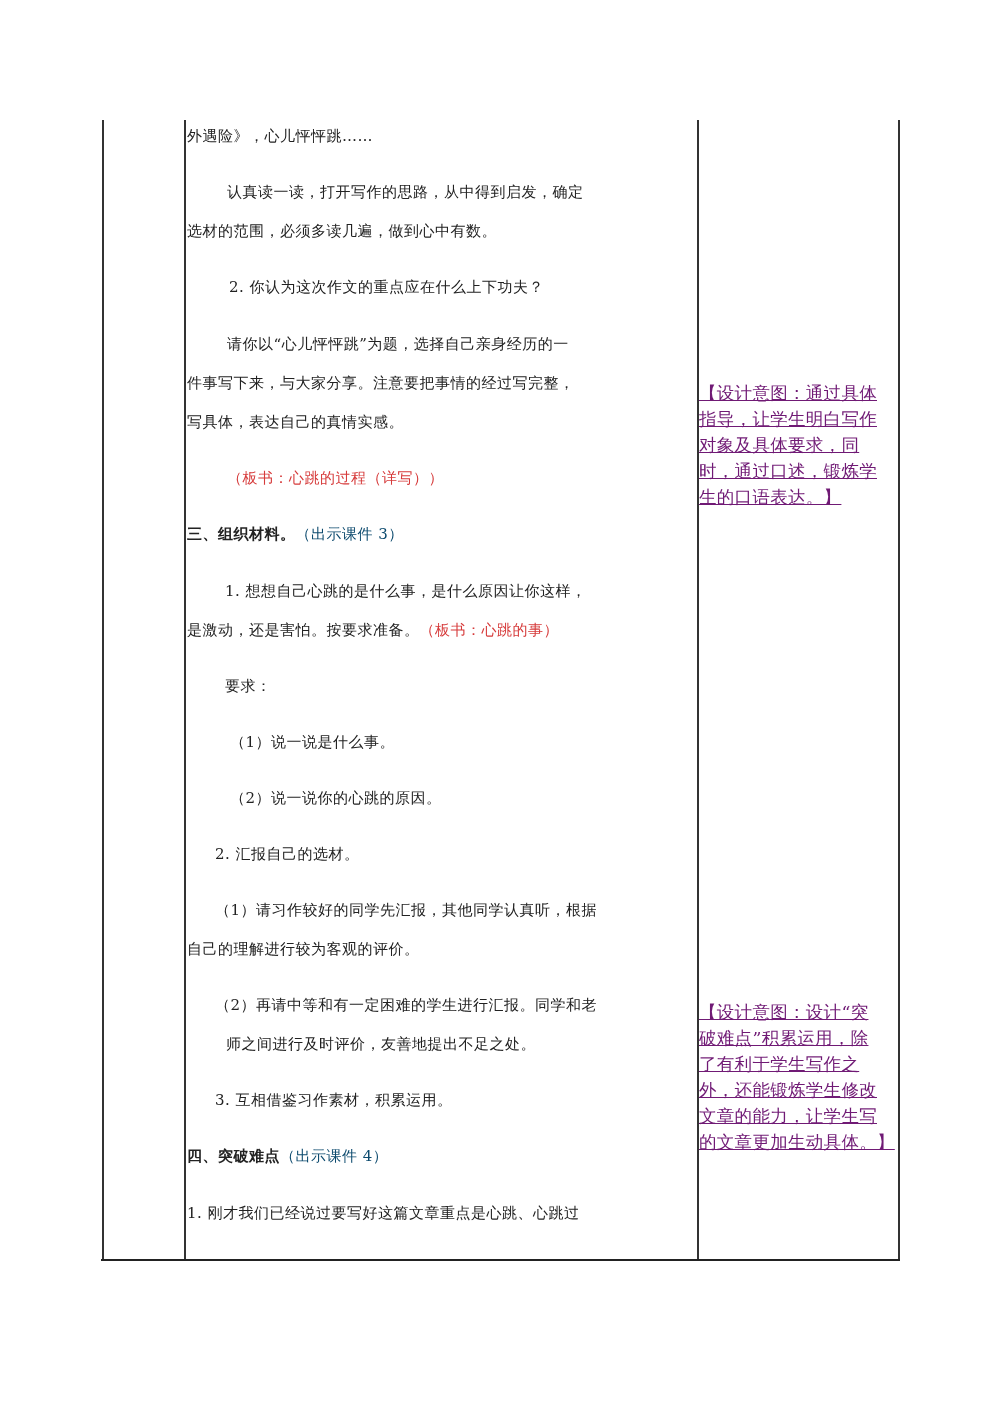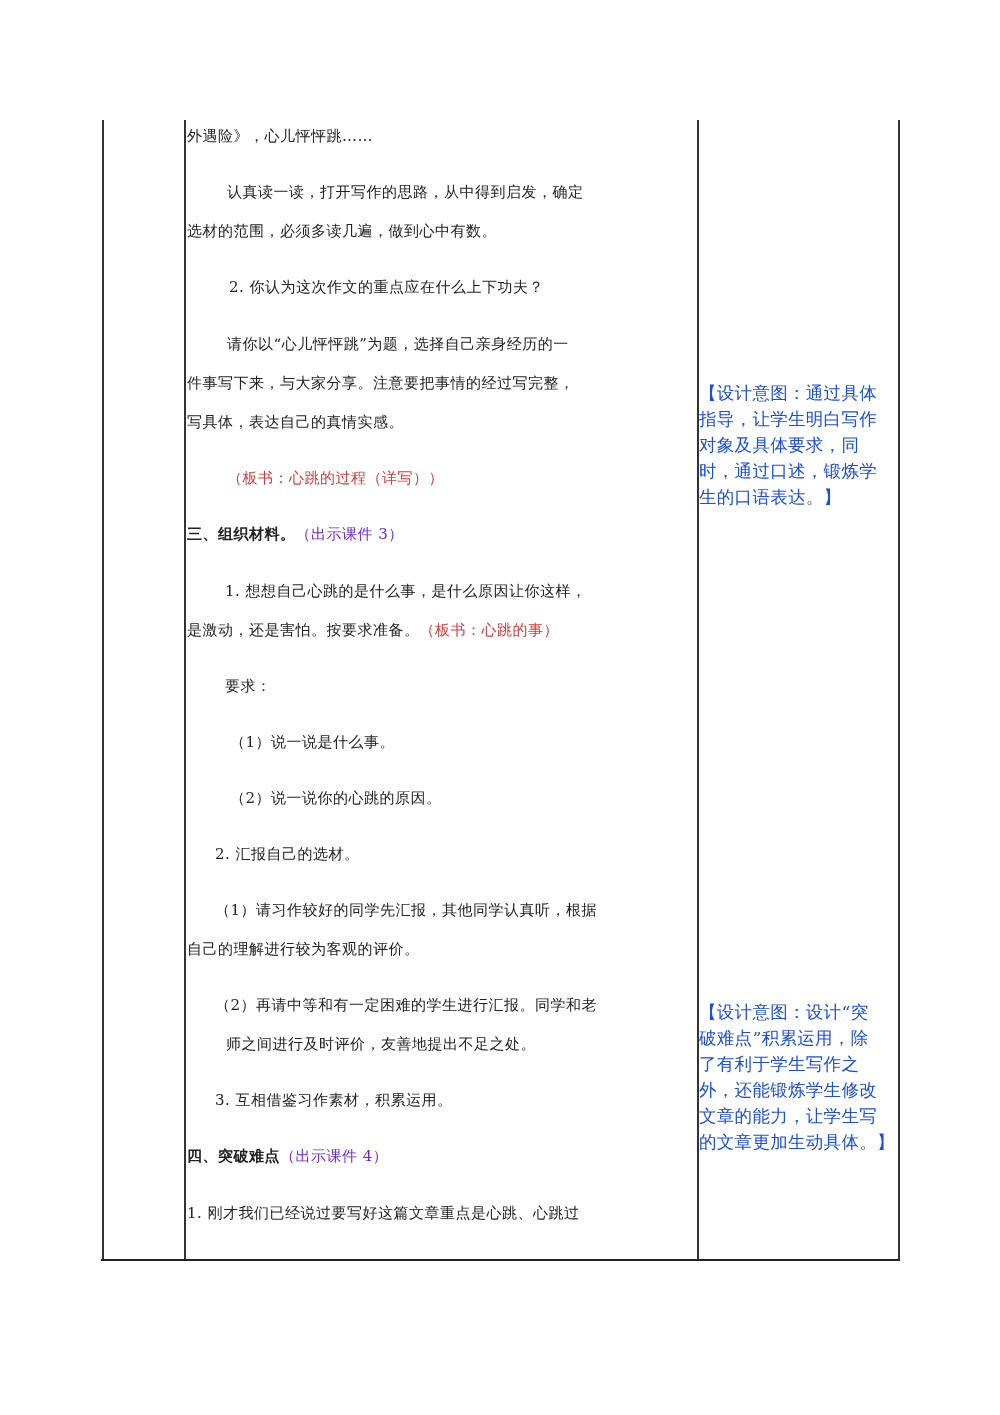--- a/index.html
+++ b/index.html
@@ -2,23 +2,23 @@
 <html><head>
 <meta charset="utf-8">
 <style>
   html, body { margin:0; padding:0; background:#ffffff; }
   body { width:1000px; height:1415px; position:relative; overflow:hidden;
          font-family: "DejaVu Serif", "Liberation Serif", serif; color:#222; }
   .vline { position:absolute; background:#333; width:1.5px; }
   .hline { position:absolute; background:#222; height:2px; }
   .line { position:absolute; font-size:15px; line-height:24px; white-space:nowrap; letter-spacing:0.5px; }
   .red { color:#d63a3a; }
-  .blue { color:#6d28d9; }
+  .blue { color:#0c4a6e; }
   .bold { font-weight:bold; }
-  .note { position:absolute; left:699px; width:200px; font-size:17.5px; line-height:26px; color:#1d4ed8; letter-spacing:0.3px; }
+  .note { position:absolute; left:699px; width:200px; font-size:17.5px; line-height:26px; color:#701a75; letter-spacing:0.3px;text-decoration:underline; }
   .note .nl { display:block; white-space:nowrap; }
 </style>
 </head>
 <body>
 
 <div class="vline" style="left:102px; top:120px; height:1141px;"></div>
 <div class="vline" style="left:184px; top:120px; height:1141px;"></div>
 <div class="vline" style="left:697px; top:120px; height:1141px;"></div>
 <div class="vline" style="left:898px; top:120px; height:1141px;"></div>
 <div class="hline" style="left:101px; top:1259px; width:799px;"></div>

